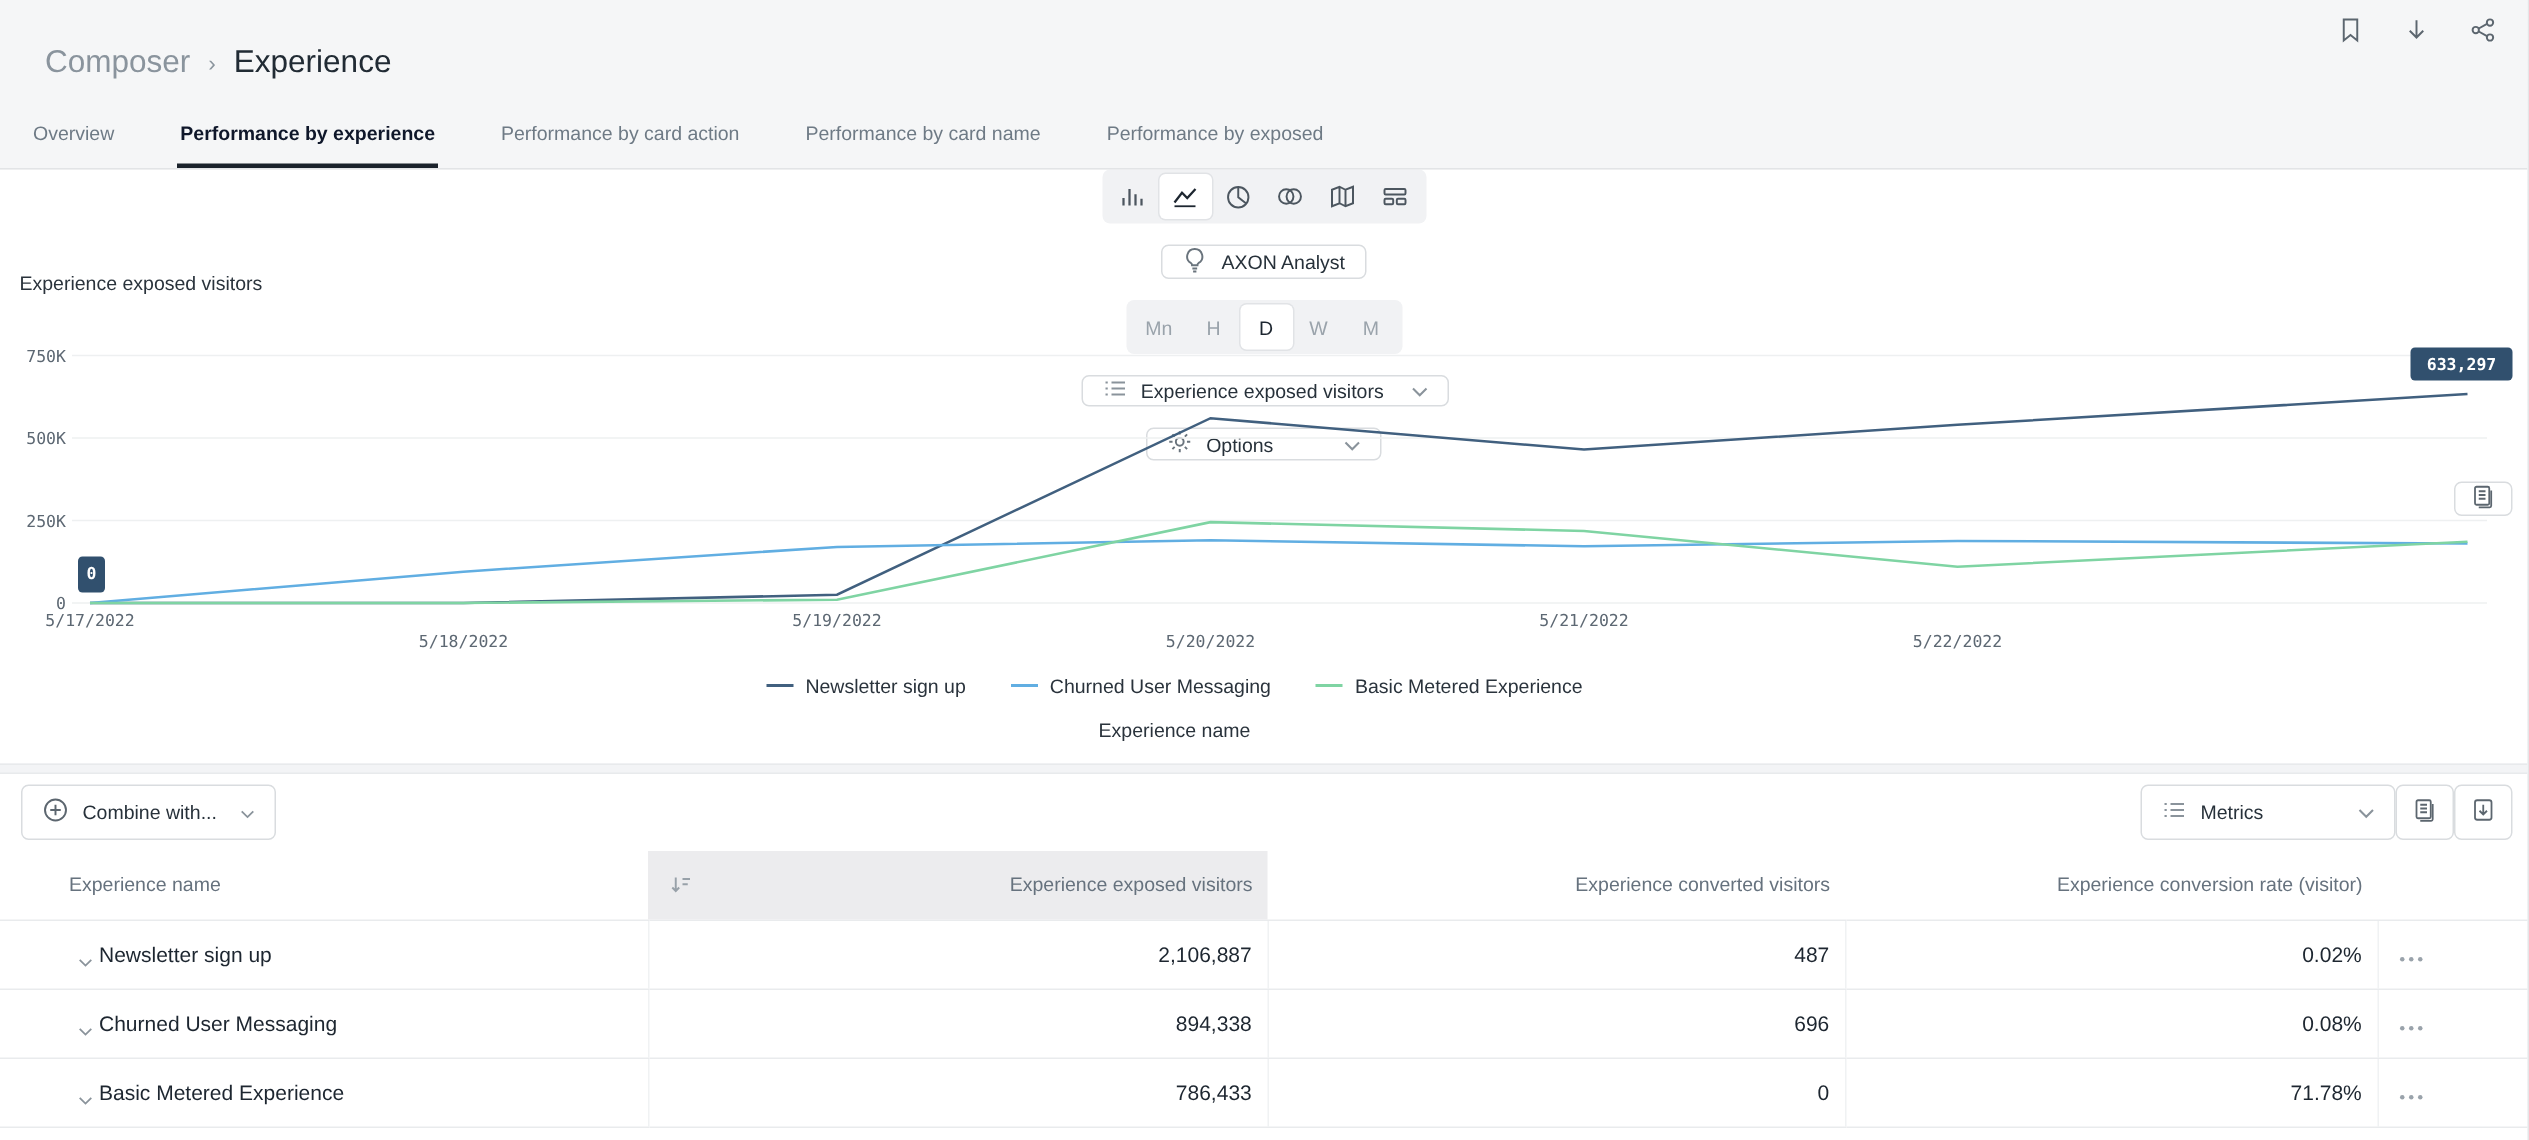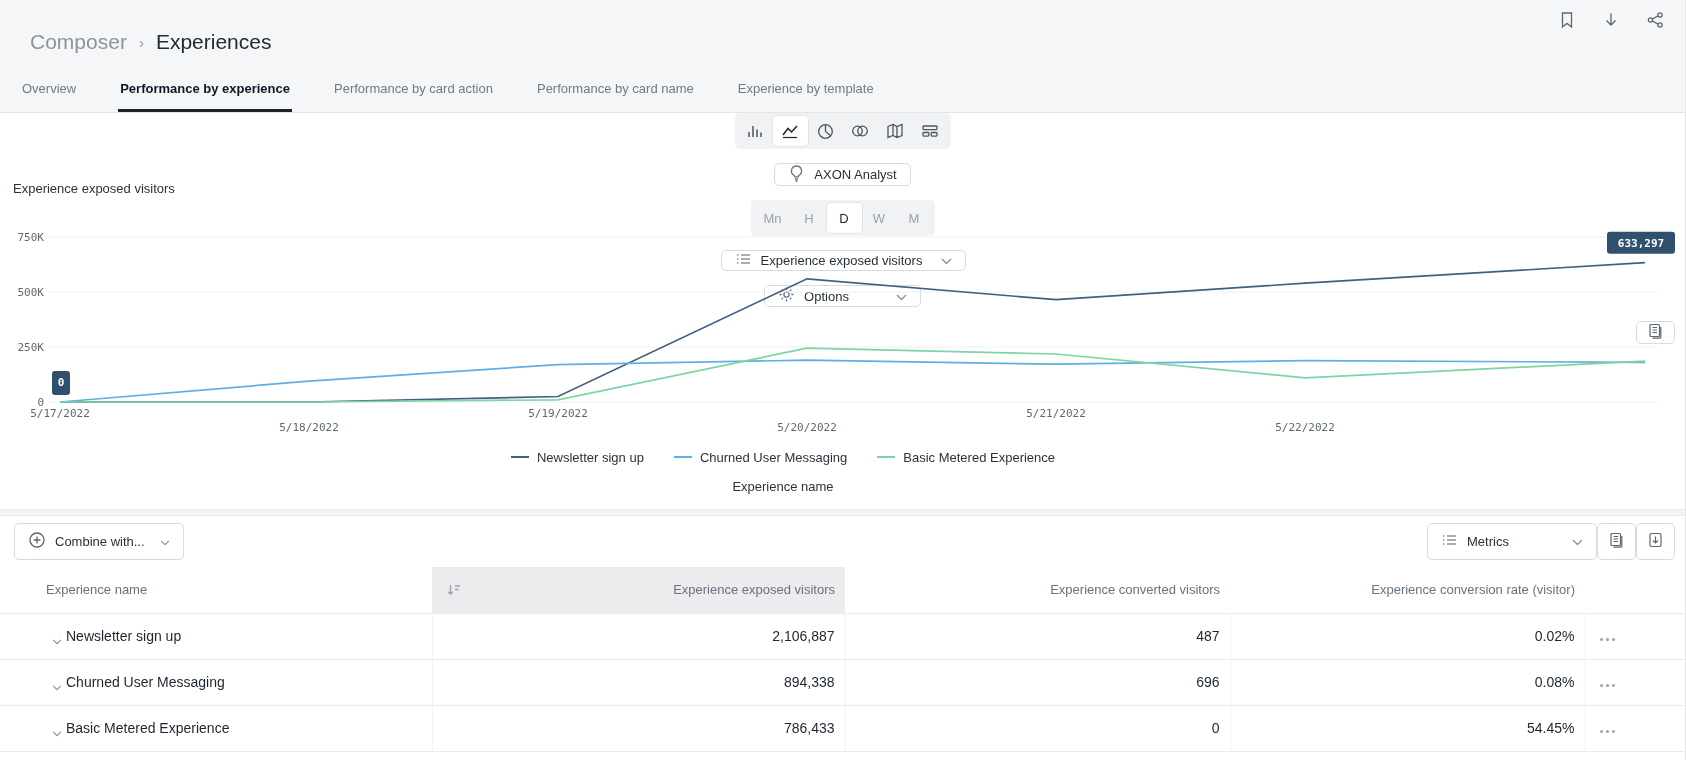--- a/index.html
+++ b/index.html
@@ -67,21 +67,21 @@
   .dots { display:inline-flex; gap:3px; cursor:pointer; }
   .dots i { width:3px; height:3px; border-radius:50%; background:#9aa3ab; display:block; }
 </style>
 </head>
 <body>
 
 <div class="top-band">
   <div class="breadcrumb">
     <span class="crumb-parent">Composer</span>
     <span class="crumb-sep">›</span>
-    <span class="crumb-current">Experiences</span>
+    <span class="crumb-current">Experience</span>
   </div>
   <div class="band-icons">
     <span>
       <svg width="18" height="18" viewBox="0 0 18 18" fill="none" stroke="currentColor" stroke-width="1.3">
           <path d="M4.5 2h9v14l-4.5-3.6L4.5 16z"></path>
         </svg>
     </span>
     <span>
       <svg width="18" height="18" viewBox="0 0 18 18" fill="none" stroke="currentColor" stroke-width="1.3">
           <path d="M9 2.5v11M4.5 9.5 9 14l4.5-4.5"></path>
@@ -94,21 +94,21 @@
           <circle cx="14" cy="14" r="2.1"></circle>
           <path d="M6.5 8 12 4.9M6.5 10 12 13.1"></path>
         </svg>
     </span>
   </div>
   <div class="tabs">
     <div class="tab">Overview</div>
     <div class="tab active">Performance by experience</div>
     <div class="tab">Performance by card action</div>
     <div class="tab">Performance by card name</div>
-    <div class="tab">Experience by template</div>
+    <div class="tab">Performance by exposed</div>
   </div>
 </div>
 
 <div class="toolbar">
   <div class="seg">
     <div class="seg-item">
       <svg width="20" height="18" viewBox="0 0 20 18" stroke="currentColor" stroke-width="1.5" fill="none">
           <path d="M4 15V10M8 15V4M12 15V7.5M16 15v-4.5"></path>
         </svg>
     </div>
@@ -359,21 +359,21 @@
       <td class="name-c">
         <span class="row-chev">
           <svg width="10" height="6" viewBox="0 0 11 7" stroke="currentColor" stroke-width="1.4" fill="none">
               <path d="m1 1 4.5 4.5L10 1"></path>
             </svg>
         </span>
         <span class="nm">Basic Metered Experience</span>
       </td>
       <td>786,433</td>
       <td>0</td>
-      <td>54.45%</td>
+      <td>71.78%</td>
       <td class="act"><span class="dots">
             <i></i>
             <i></i>
             <i></i>
           </span></td>
     </tr>
   </tbody>
 </table>
 
 </body></html>

